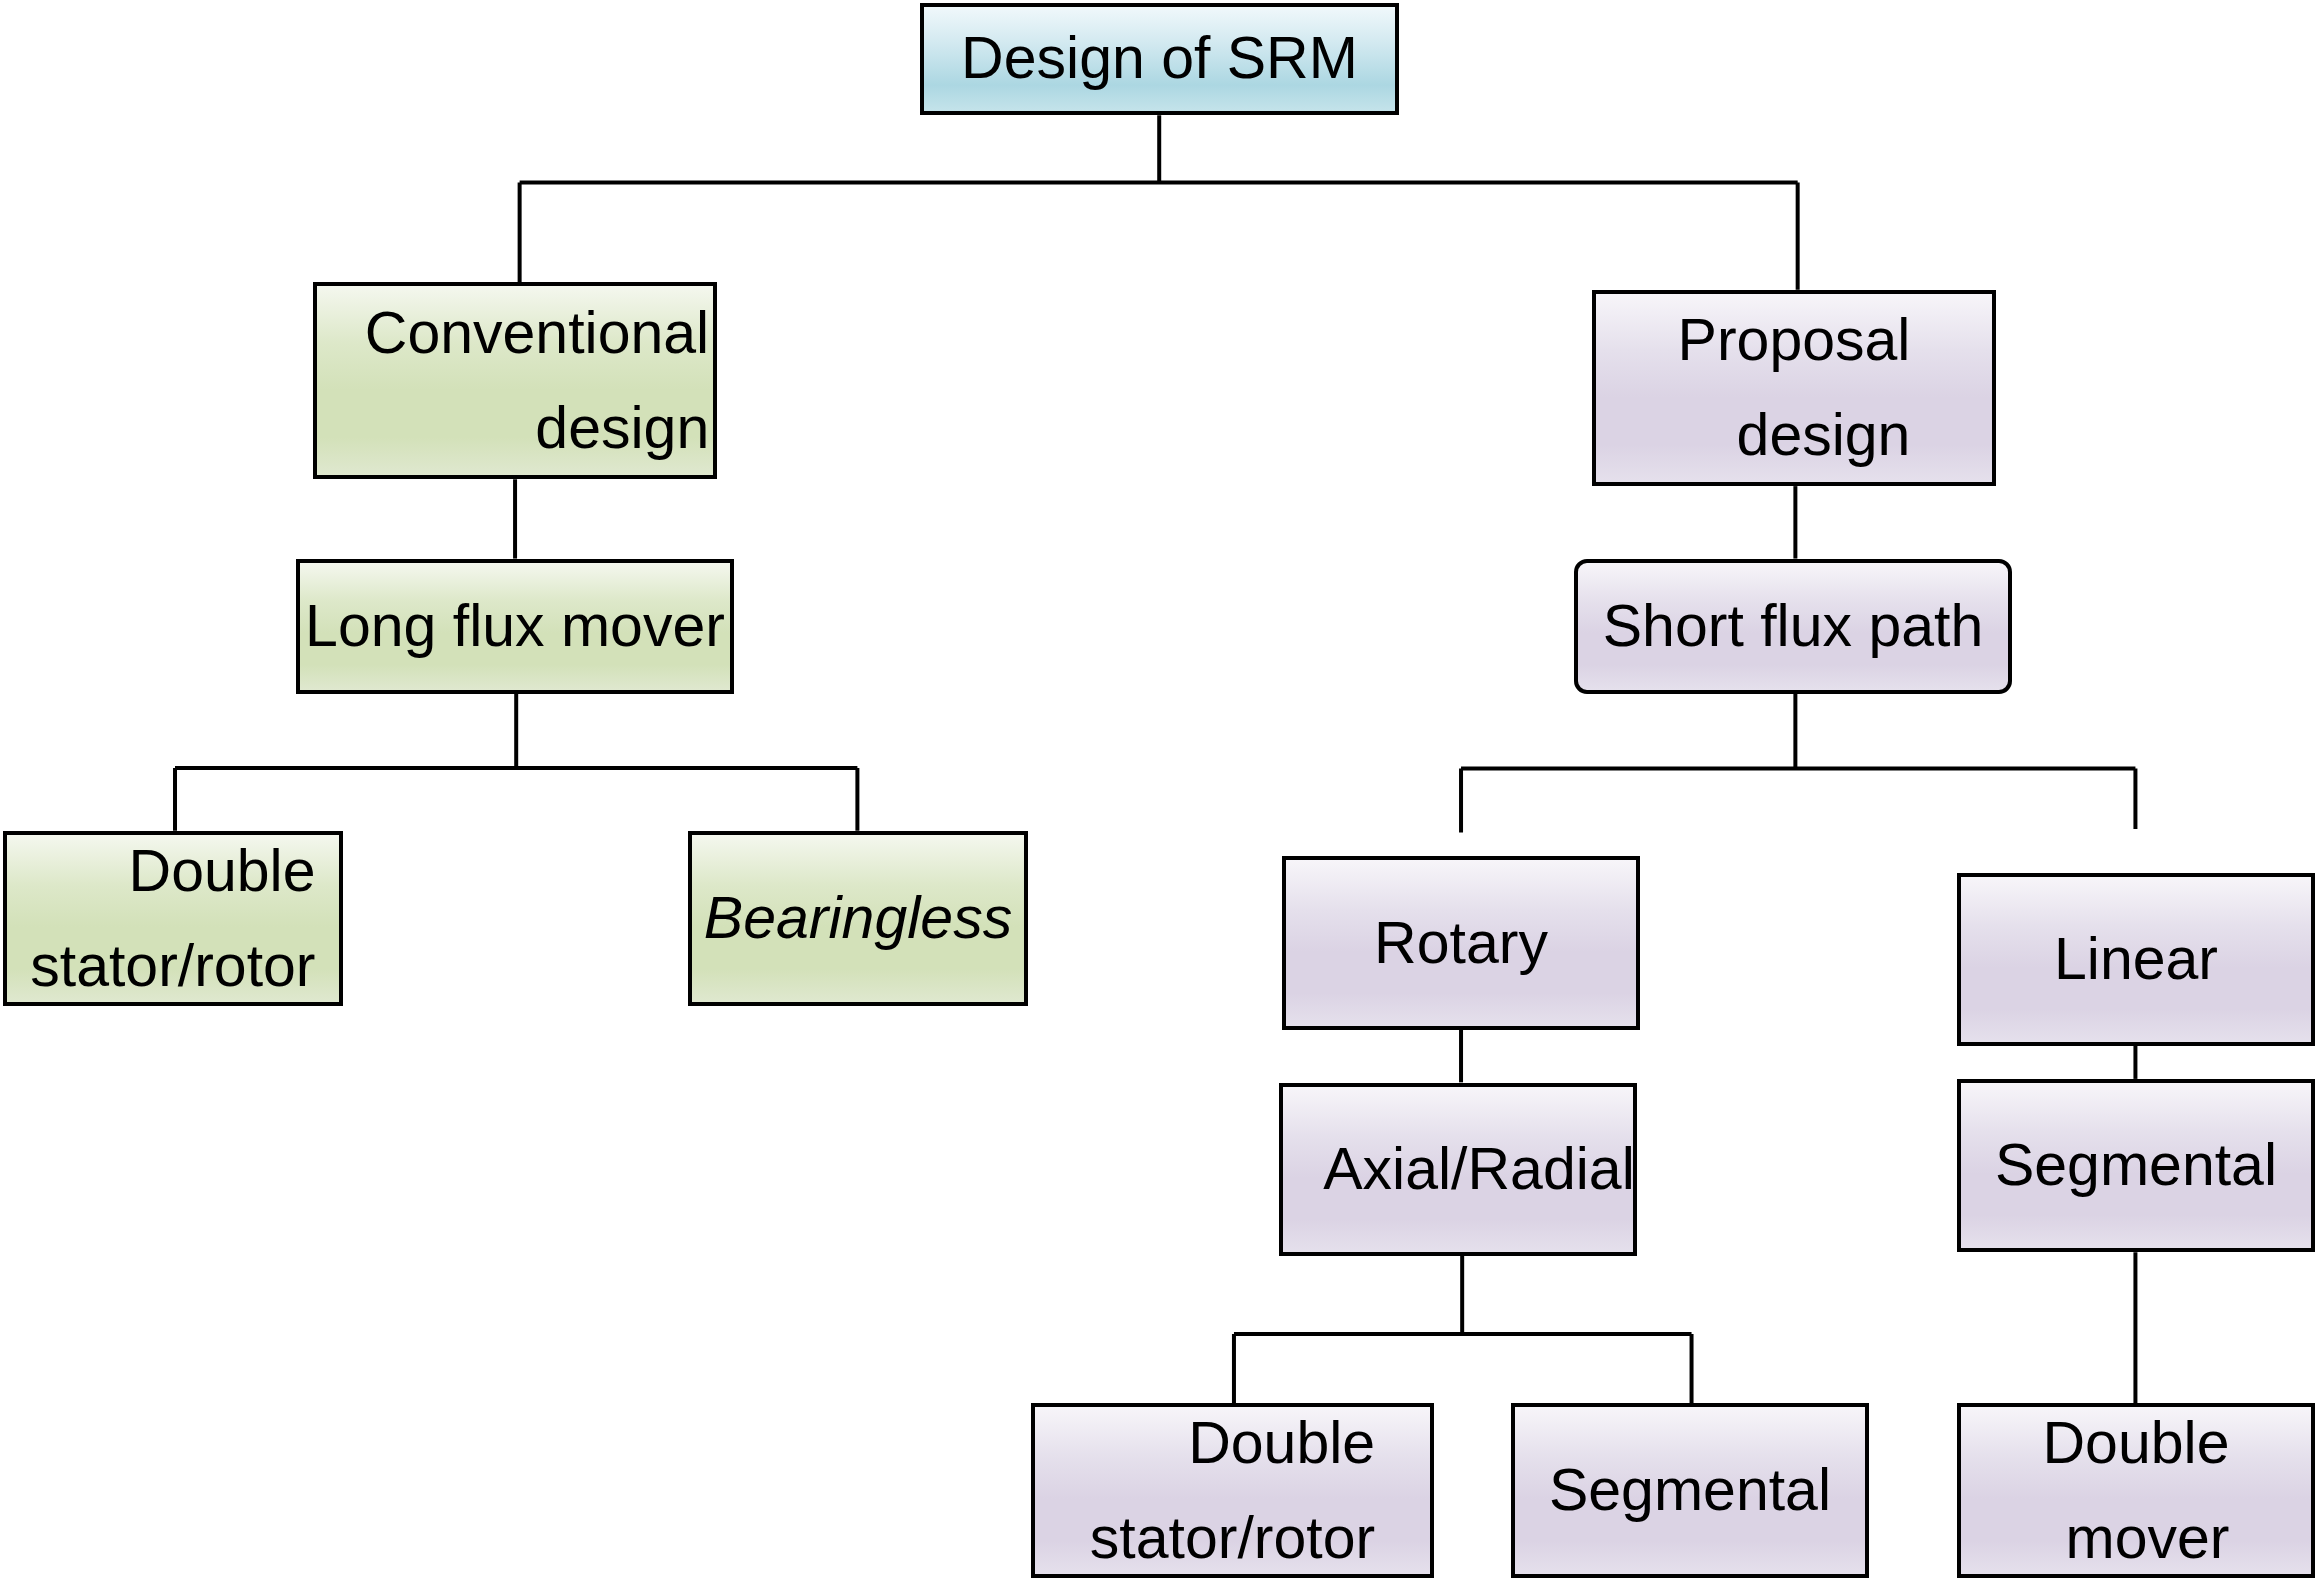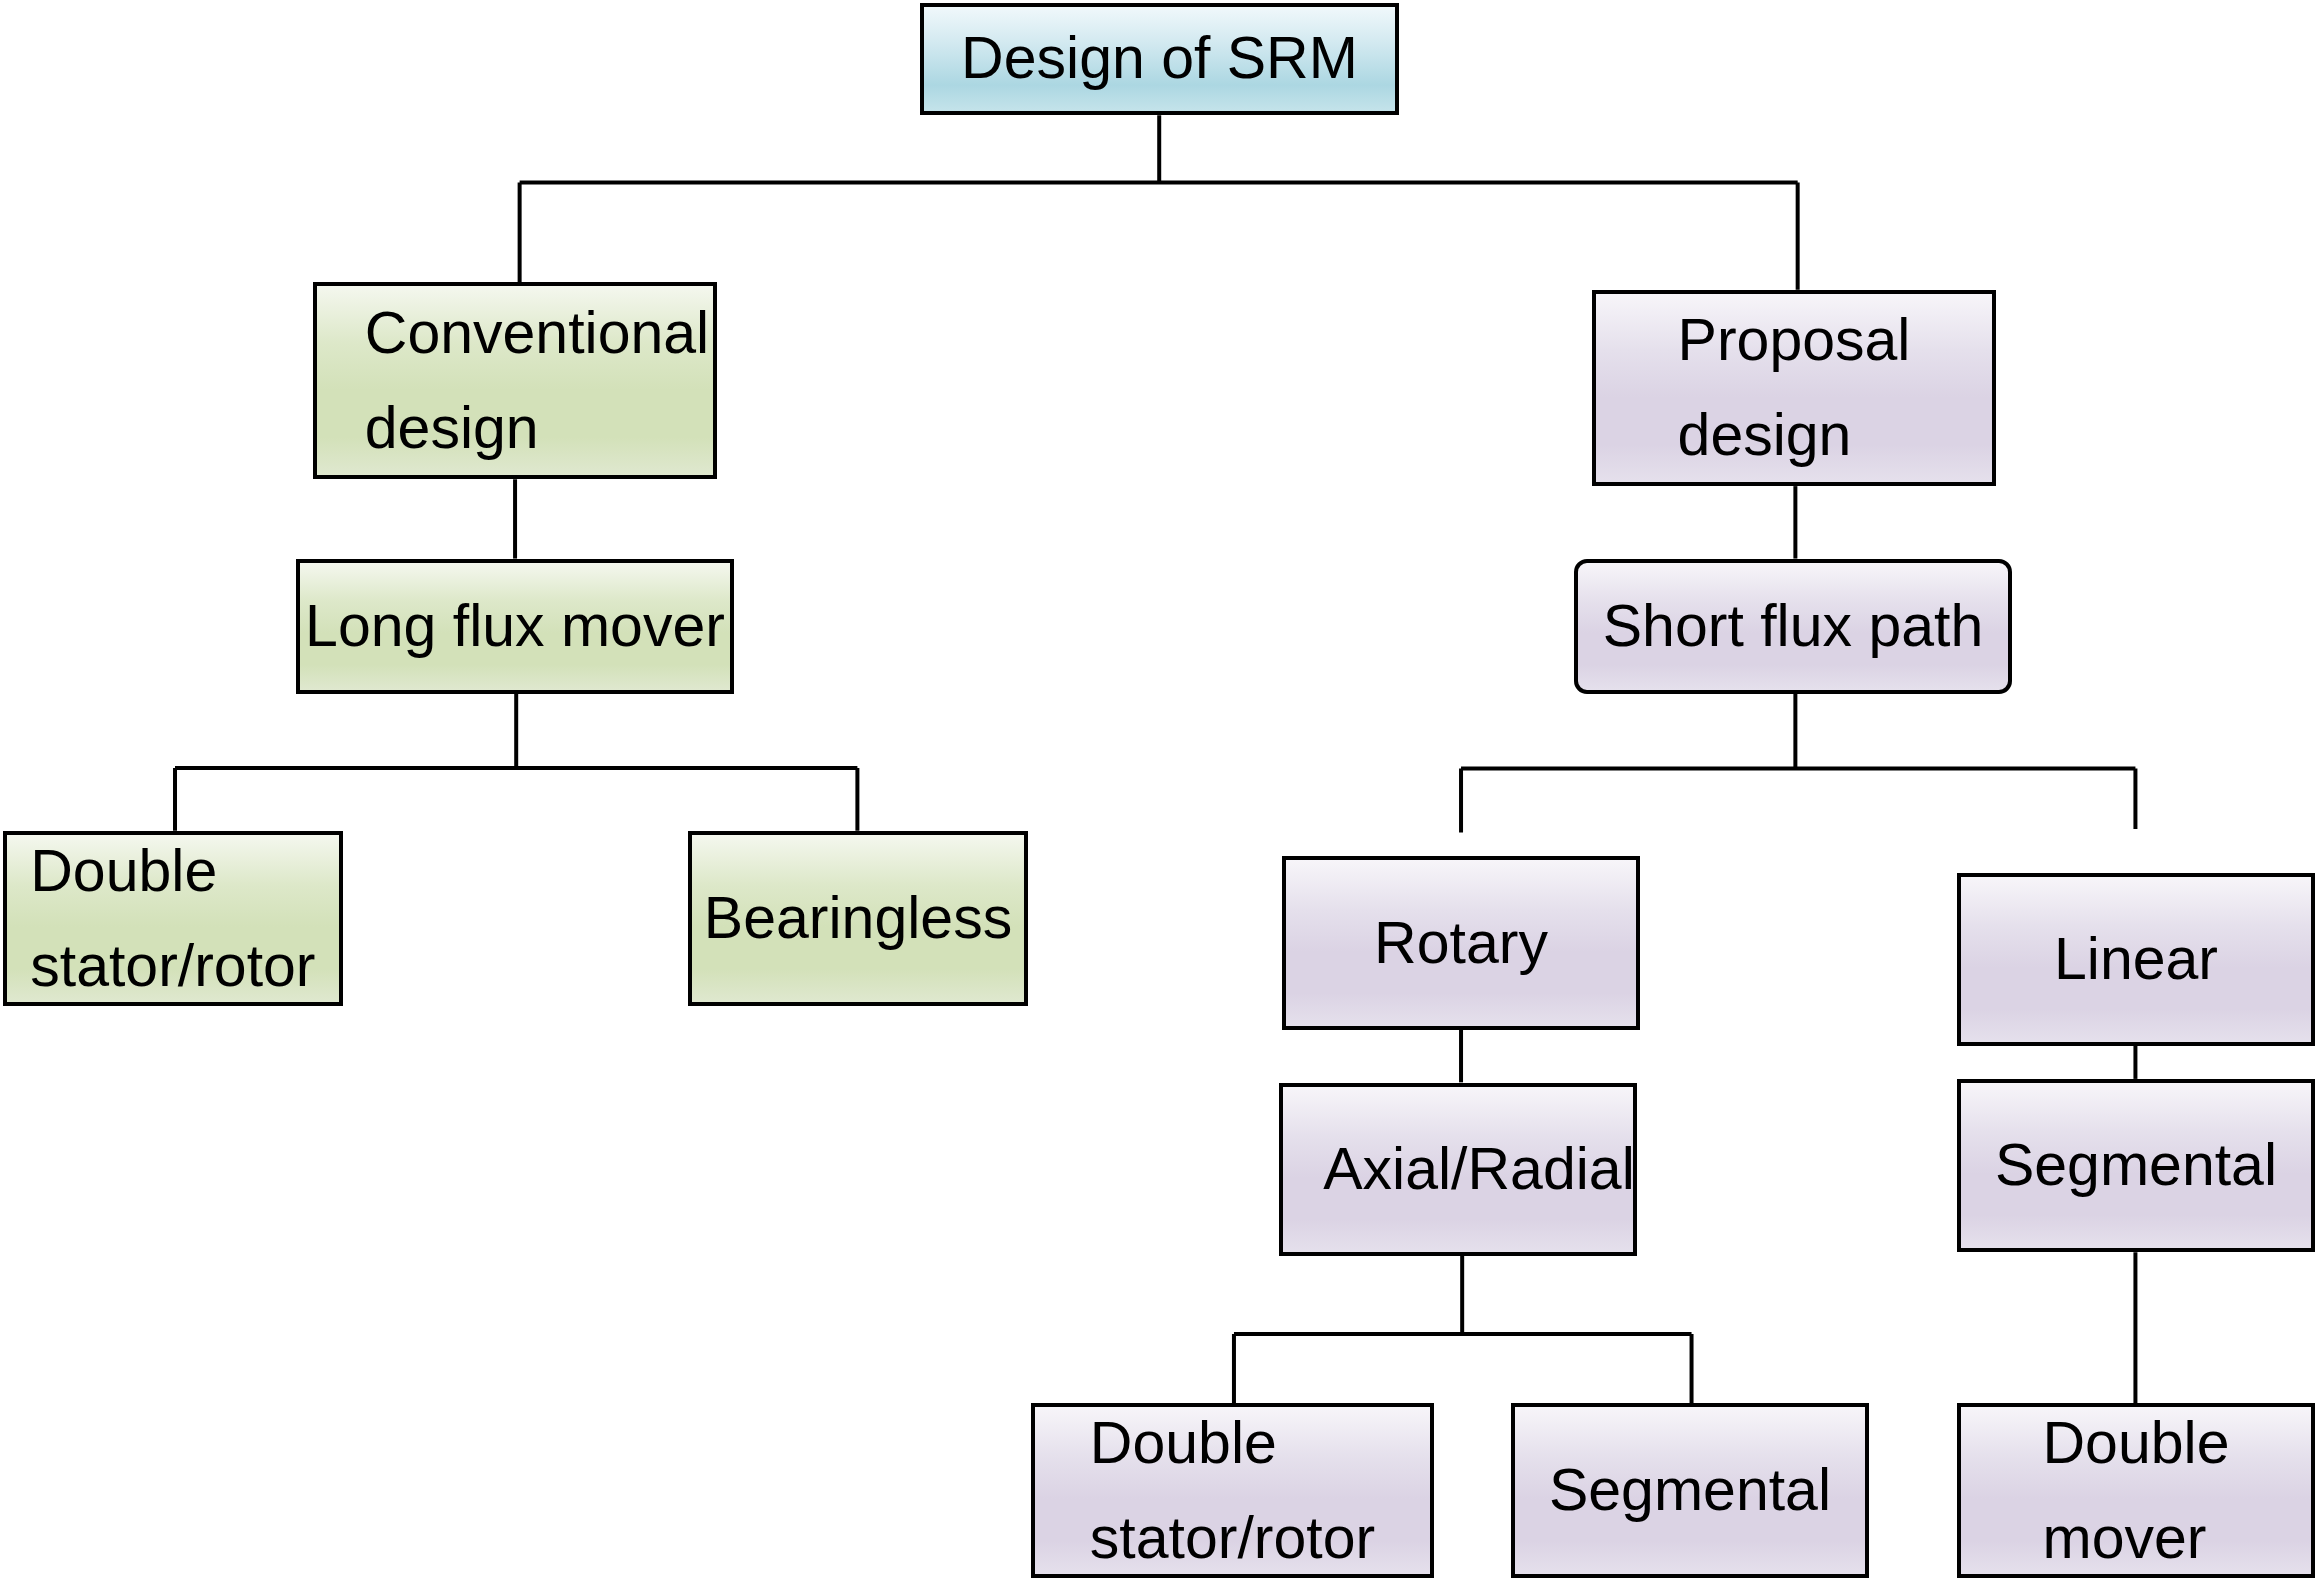--- a/index.html
+++ b/index.html
@@ -1,20 +1,20 @@
 <!DOCTYPE html>
 <html style="font-size:9px"><head>
 <meta charset="utf-8">
 <style>
   html, body { margin: 0; padding: 0; background: #ffffff; }
   body { width: 2319px; height: 1581px; position: relative; overflow: hidden;
          font-family: "Liberation Sans", sans-serif; }
   svg.links { position: absolute; left: 0; top: 0; }
   .node { position: absolute; box-sizing: border-box; border: 4px solid #000;
-          display: flex; align-items: center; justify-content: center; text-align: left;
+          display: flex; align-items: center; justify-content: center; text-align: right;
           color: #000; font-size: 59px; line-height: 95px; white-space: pre-line; }
   .blue { background: linear-gradient(#f0f8fb 0%, #d2e9f0 35%, #acd7e2 75%, #c4e3ea 100%); }
   .green { background: linear-gradient(#f4f7ee 0%, #dde8c9 30%, #d3e1b9 55%, #d3e1b9 80%, #dfe8cf 100%); }
   .purple { background: linear-gradient(#f7f5f9 0%, #e5e0ec 30%, #dbd3e4 55%, #dbd3e4 80%, #e5e0ec 100%); }
 </style>
 </head>
 <body>
 
 <svg class="links" width="2319" height="1581" viewBox="0 0 4063 2771">
   <g stroke="#000" stroke-width="7" fill="none">
@@ -42,21 +42,21 @@
 <div class="node blue" style="left:920px; top:2.9px; width:479px; height:112px;">Design of SRM</div>
 
 <div class="node green" style="left:313px; top:282px; width:404px; height:197px;padding-left:44px;">Conventional
 design</div>
 
 <div class="node green" style="left:296px; top:559px; width:438px; height:135px;">Long flux mover</div>
 
 <div class="node green" style="left:2.9px; top:831px; width:340px; height:175px;">Double
 stator/rotor</div>
 
-<div class="node green" style="left:688px; top:831px; width:340px; height:175px;">Bearingless</div>
+<div class="node green" style="left:688px; top:831px; width:340px; height:175px;font-style:italic;">Bearingless</div>
 
 <div class="node purple" style="left:1592px; top:290px; width:404px; height:196px;">Proposal
 design</div>
 
 <div class="node purple" style="left:1574px; top:559px; width:438px; height:135px;border-radius:13px;">Short flux path</div>
 
 <div class="node purple" style="left:1282px; top:833px; width:358px; height:174px;margin-top:23px;">Rotary</div>
 
 <div class="node purple" style="left:1957px; top:829px; width:358px; height:173px;margin-top:44px;">Linear</div>
 

